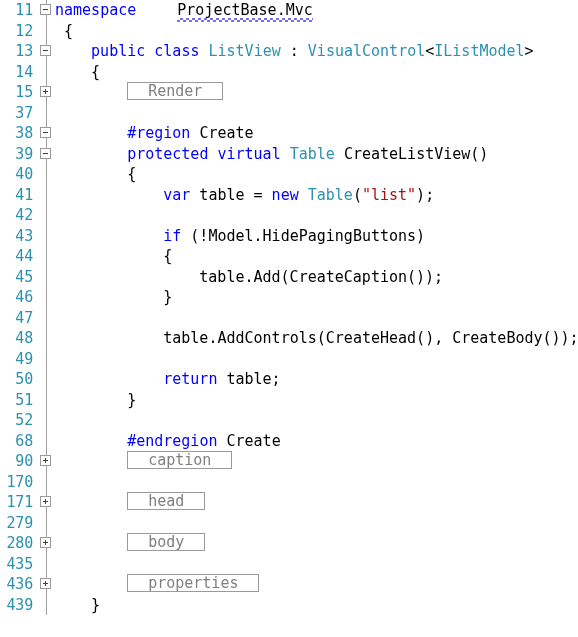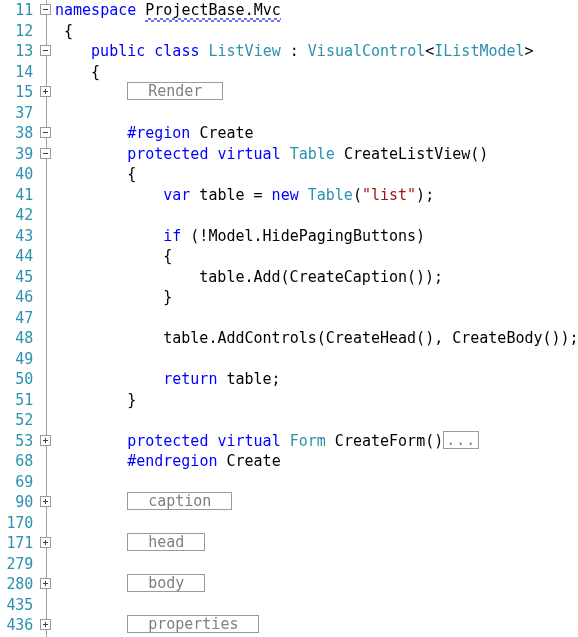--- a/index.html
+++ b/index.html
@@ -101,20 +101,21 @@
   .kw   { color: #0000ff; }
   .type { color: #2b91af; }
   .str  { color: #a31515; }
   .pp   { color: #0000ff; }
   .plain{ color: #000000; }
 
   
   .squiggle {
     position: relative;
     display: inline-block;
+    margin-left: 32px;
   }
   .squiggle::after {
     content: "";
     position: absolute;
     left: 0;
     right: 0;
     bottom: -1px;
     height: 4px;
     background-image:
       radial-gradient(circle at 1.5px 3px, #6a6af0 1.1px, transparent 1.3px),
@@ -305,43 +306,27 @@
       <div class="code" style="left: 127.16px;"><span class="plain">}</span></div>
     </div>
     <div class="row">
       <div class="lineno">52</div>
       <div class="margin">
         <div class="guide"></div>
       </div>
       <div class="code" style="left: 55px;"></div>
     </div>
     <div class="row">
-      <div class="lineno">53</div>
-      <div class="margin">
-        <div class="guide half-top"></div>
-        <div class="guide half-bot"></div>
-        <div class="boxmark plus"></div>
-      </div>
-      <div class="code" style="left: 127.16px;"><span class="kw">protected</span><span class="plain"> </span><span class="kw">virtual</span><span class="plain"> </span><span class="type">Form</span><span class="plain"> CreateForm()</span><span class="ellipsis">...</span></div>
-    </div>
-    <div class="row">
       <div class="lineno">68</div>
       <div class="margin">
         <div class="guide"></div>
       </div>
       <div class="code" style="left: 127.16px;"><span class="pp">#endregion</span><span class="plain"> Create</span></div>
     </div>
     <div class="row">
-      <div class="lineno">69</div>
-      <div class="margin">
-        <div class="guide"></div>
-      </div>
-      <div class="code" style="left: 55px;"></div>
-    </div>
-    <div class="row">
       <div class="lineno">90</div>
       <div class="margin">
         <div class="guide half-top"></div>
         <div class="guide half-bot"></div>
         <div class="boxmark plus"></div>
       </div>
       <div class="code" style="left: 127.16px;"><span class="collapsed">caption</span></div>
     </div>
     <div class="row">
       <div class="lineno">170</div>

